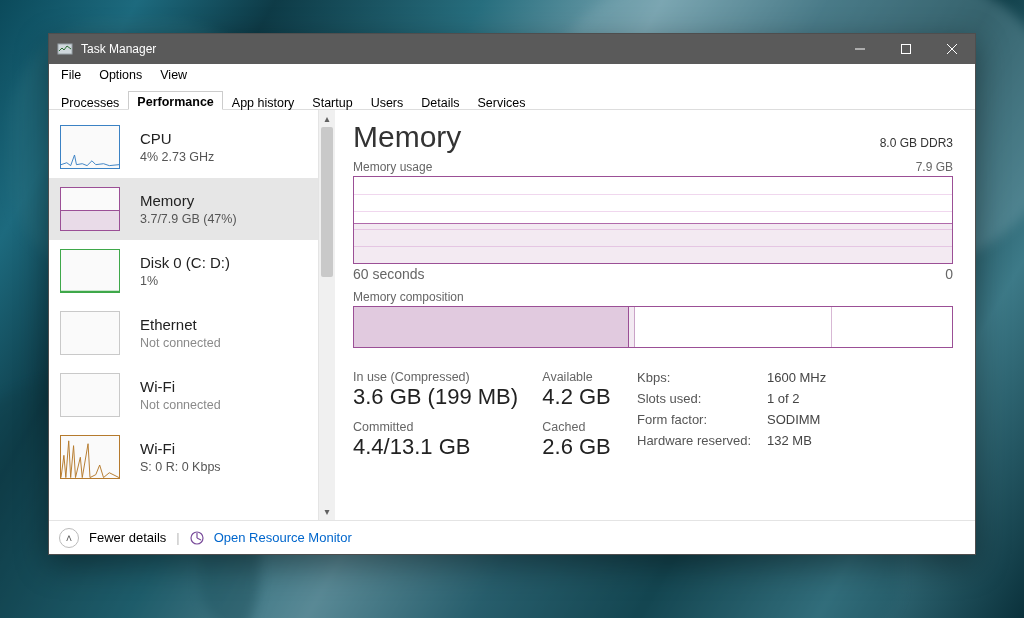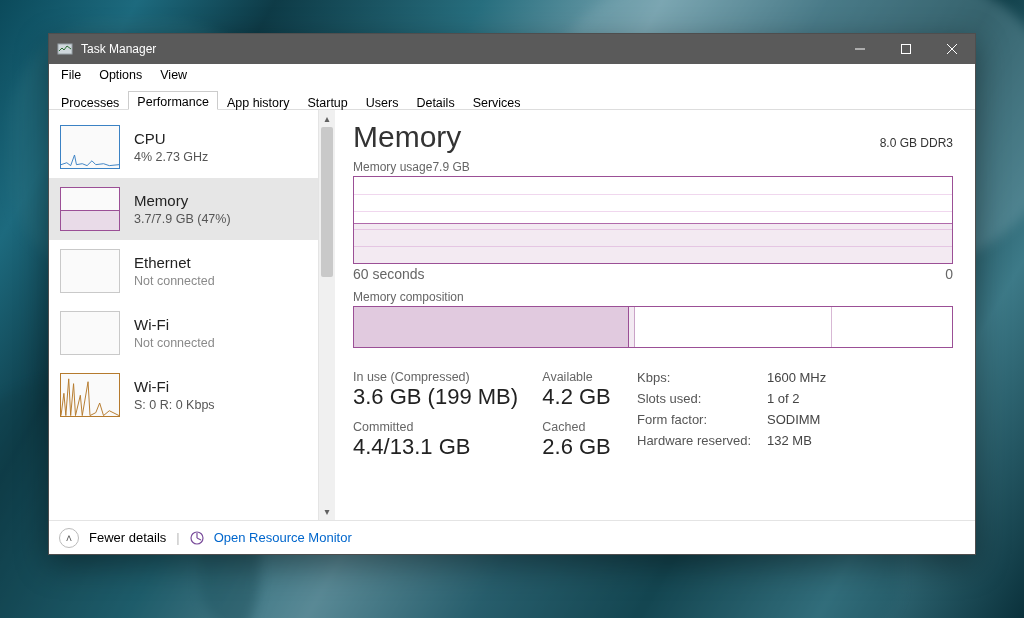--- a/index.html
+++ b/index.html
@@ -45,33 +45,34 @@
   .tab {
     padding: 3px 8px 0 8px;
     border: 1px solid transparent;
     border-bottom: none;
     position: relative;
     top: 1px;
   }
   .tab.active {
     border: 1px solid #ccc; border-bottom: 1px solid #fff;
     background:#fff;
+    font-weight:bold;
   }
   .content {
     flex:1; display:flex; min-height:0;
   }
   
   .sidebar-wrap { width: 286px; display:flex; }
   .sidebar {
     flex:1; overflow-y: hidden;
     padding-top: 6px;
   }
   .side-item {
     height: 62px; display:flex; align-items:center;
-    padding: 6px 6px 6px 10px; gap: 14px;
+    padding: 6px 6px 6px 10px; gap: 20px;
     border: 1px solid transparent;
   }
   .side-item.selected { background:#e6e6e6; }
   .side-thumb {
     width: 60px; height: 44px;
     border: 1px solid #aaa; background:#fafafa;
     position: relative;
   }
   .side-text { display:flex; flex-direction:column; line-height:1.3; }
   .side-title { font-size: 15px; color:#222; }
@@ -86,21 +87,21 @@
   .sb-thumb { position:absolute; left:2px; right:2px; top:0; height:150px; background:#c9c9c9; border-radius:2px; }
   
   .main {
     flex:1; padding: 10px 22px 4px 18px;
     display:flex; flex-direction:column;
     min-width:0;
   }
   .hdr { display:flex; align-items:baseline; justify-content:space-between; }
   .hdr-title { font-size: 30px; font-weight:400; color:#333; }
   .hdr-right { font-size: 12px; color:#333; }
-  .chart-label-row { display:flex; font-size:12px; color:#666; margin-top:6px; }
+  .chart-label-row { display:flex; justify-content:space-between; font-size:12px; color:#666; margin-top:6px; }
   .usage-chart {
     height: 88px; border:1px solid #9b4f96; background:#fff;
     position:relative; margin-top:2px;
   }
   .usage-chart .grid-h { position:absolute; left:0; right:0; border-top:1px solid #f0d7ee; }
   .usage-fill {
     position:absolute; left:0; right:0; bottom:0;
     height:47%; background:rgba(155,80,150,0.12);
     border-top:1px solid #b06aab;
   }
@@ -212,20 +213,31 @@
         <div class="side-item selected">
           <div class="side-thumb" style="border-color:#9b4f96;">
             <div style="position:absolute;left:0;right:0;bottom:0;height:47%;background:rgba(155,80,150,.18);border-top:1px solid #9b4f96;"></div>
           </div>
           <div class="side-text">
             <span class="side-title">Memory</span>
             <span class="side-sub">3.7/7.9 GB (47%)</span>
           </div>
         </div>
 
+        <div class="side-item">
+          <div class="side-thumb" style="border-color:#3fa84a;">
+            <svg class="mini-line" viewBox="0 0 60 44" preserveAspectRatio="none">
+                <polyline points="0,43 60,43" stroke="#3fa84a" stroke-width="1.5"></polyline>
+              </svg>
+          </div>
+          <div class="side-text">
+            <span class="side-title">Disk 0 (C: D:)</span>
+            <span class="side-sub">1%</span>
+          </div>
+        </div>
 
         <div class="side-item">
           <div class="side-thumb" style="border-color:#c9c9c9;"></div>
           <div class="side-text">
             <span class="side-title">Ethernet</span>
             <span class="side-sub" style="color:#8a8a8a;">Not connected</span>
           </div>
         </div>
 
         <div class="side-item">

